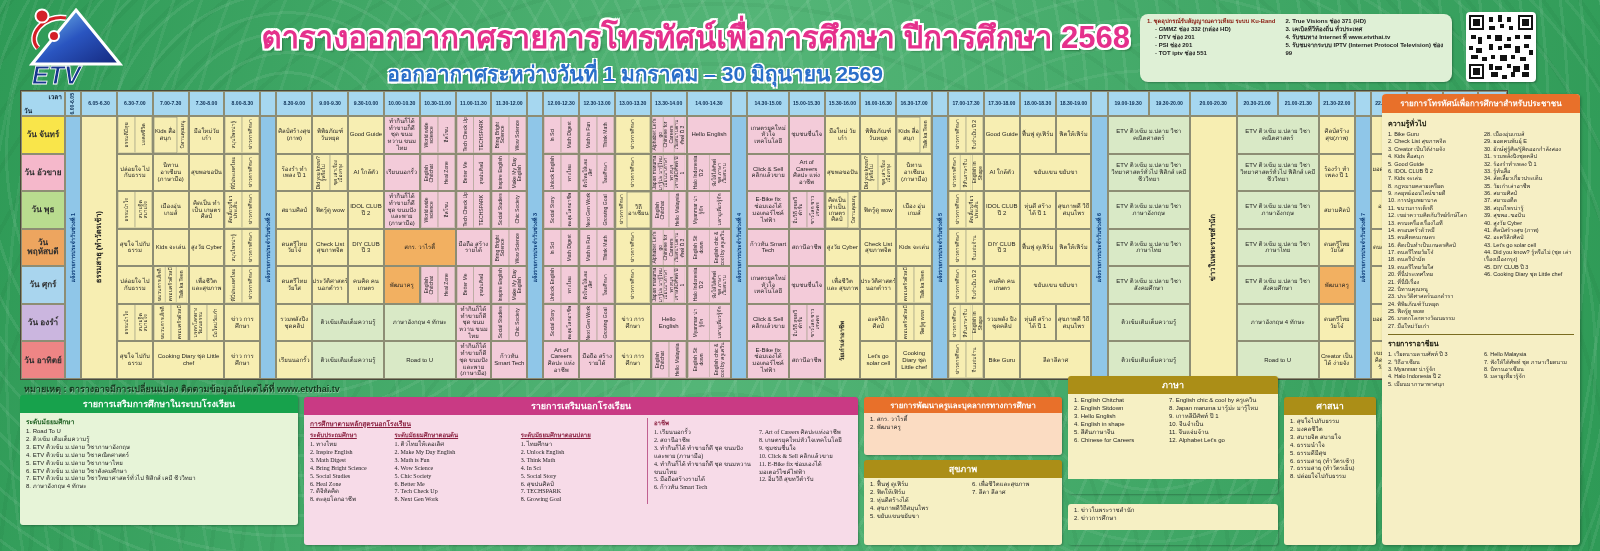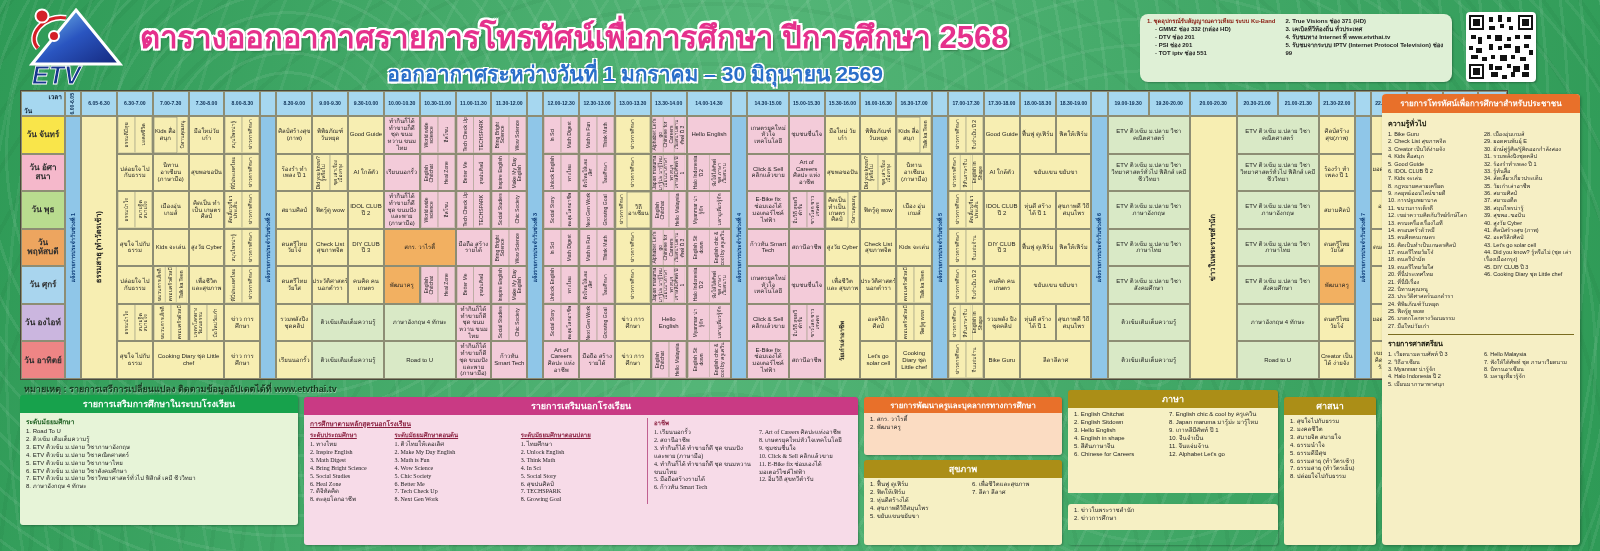--- a/index.html
+++ b/index.html
@@ -8,21 +8,21 @@
     font-family:"Liberation Sans","DejaVu Sans",sans-serif;
     background:
       repeating-radial-gradient(circle at 18% 28%, rgba(255,255,255,.07) 0 3px, rgba(255,255,255,0) 3px 20px),
       repeating-radial-gradient(circle at 72% 65%, rgba(255,255,255,.06) 0 3px, rgba(255,255,255,0) 3px 26px),
       repeating-radial-gradient(circle at 45% 110%, rgba(0,60,20,.05) 0 4px, rgba(255,255,255,0) 4px 30px),
       linear-gradient(100deg,#2e9a56,#54b577 45%,#2e9a56);
   }
   .abs{position:absolute;}
   
   .title{
-    left:140px;top:12px;width:990px;text-align:left;
+    left:140px;top:12px;width:990px;text-align:right;
     font-size:31px;font-weight:bold;color:#e5308c;letter-spacing:0;
     text-shadow:-2px -2px 0 #fff,2px -2px 0 #fff,-2px 2px 0 #fff,2px 2px 0 #fff,0 -2px 0 #fff,0 2px 0 #fff,-2px 0 0 #fff,2px 0 0 #fff,3px 3px 2px rgba(0,40,10,.35);
   }
   .subtitle{
     left:140px;top:57px;width:990px;text-align:center;
     font-size:21px;font-weight:bold;color:#2a6fc9;
     text-shadow:-1.5px -1.5px 0 #fff,1.5px -1.5px 0 #fff,-1.5px 1.5px 0 #fff,1.5px 1.5px 0 #fff,2px 2px 2px rgba(0,40,10,.3);
   }
   .logo{left:18px;top:6px;width:112px;height:80px;}
   .chbox{
@@ -312,25 +312,25 @@
     <div class="c hd" style="grid-area: 1 / 42;">
       <span>22.30-23.00</span>
     </div>
     <div class="c hd" style="grid-area: 1 / 43;">
       <span>23.00-23.30</span>
     </div>
     <div class="c hd" style="grid-area: 1 / 44;">
       <span>23.30-24.00</span>
     </div>
     <div class="c day" style="grid-area: 2 / 1; background: rgb(249, 229, 74);">วัน จันทร์</div>
-    <div class="c day" style="grid-area: 3 / 1; background: rgb(245, 184, 203);">วัน อัศาสนา</div>
+    <div class="c day" style="grid-area: 3 / 1; background: rgb(245, 184, 203);">วัน อัวขาย</div>
     <div class="c day" style="grid-area: 4 / 1; background: rgb(185, 220, 143);">วัน พุธ</div>
     <div class="c day" style="grid-area: 5 / 1; background: rgb(237, 165, 95);">วัน พฤหัสบดี</div>
     <div class="c day" style="grid-area: 6 / 1; background: rgb(169, 213, 238);">วัน ศุกร์</div>
-    <div class="c day" style="grid-area: 7 / 1; background: rgb(203, 182, 223);">วัน องไอท์</div>
+    <div class="c day" style="grid-area: 7 / 1; background: rgb(203, 182, 223);">วัน องรำ์</div>
     <div class="c day" style="grid-area: 8 / 1; background: rgb(238, 133, 133);">วัน อาทิตย์</div>
     <div class="c" style="grid-area: 2 / 3 / span 7;">
       <span class="vt" style="font-size: 7.5px; font-weight: bold;">ธรรมสาธุ (ทำวัตรเช้า)</span>
     </div>
     <div class="c" style="grid-area: 2 / 36 / span 7;">
       <span class="vt" style="font-size: 7.5px; font-weight: bold;">ข่าวในพระราชสำนัก</span>
     </div>
     <div class="c" style="grid-area: 2 / 44 / span 7;">
       <span class="vt" style="font-size: 7.5px; font-weight: bold;">ธรรมสาธุ (ทำวัตรเย็น)</span>
     </div>
@@ -752,21 +752,21 @@
     <div class="c ky" style="grid-area: 8 / 30;">Bike Guru</div>
     <div class="c ky" style="grid-area: 8 / 31 / auto / span 2;">ลีลาลีลาศ</div>
     <div class="c kg" style="grid-area: 8 / 34 / auto / span 2;">ติวเข้มเติมเต็มความรู้</div>
     <div class="c kg" style="grid-area: 8 / 37 / auto / span 2;">Road to U</div>
     <div class="c ky" style="grid-area: 8 / 39;">Creator เป็นได้ ง่ายจัง</div>
     <div class="c ky" style="grid-area: 8 / 41;">เขย่า ความคิดกับ วิทย์รักษ์โลก</div>
     <div class="c ky" style="grid-area: 8 / 42;">Let's go solar cell</div>
     <div class="c ky" style="grid-area: 8 / 43;">ดนตรี บำบัด</div>
   </div>
 
-<div class="abs note">หมายเหตุ : รายการเสรีการเปลี่ยนแปลง ติดตามข้อมูลอัปเดตได้ที่ www.etvthai.tv</div>
+<div class="abs note">หมายเหตุ : ตารางอาจมีการเปลี่ยนแปลง ติดตามข้อมูลอัปเดตได้ที่ www.etvthai.tv</div>
 
 <div class="abs box" style="left:20px;top:395px;width:278px;height:130px;">
   <div class="bh hgreen">รายการเสริมการศึกษาในระบบโรงเรียน</div>
   <div class="bb bgreen" style="height:112px;">
     <div class="lihead">ระดับมัธยมศึกษา</div>
     <div>
         <div class="li">1. Road To U</div>
         <div class="li">2. ติวเข้ม เติมเต็มความรู้</div>
         <div class="li">3. ETV ติวเข้ม ม.ปลาย วิชาภาษาอังกฤษ</div>
         <div class="li">4. ETV ติวเข้ม ม.ปลาย วิชาคณิตศาสตร์</div>
@@ -871,21 +871,21 @@
           <div class="li">5. ขยับแขนขยับขา</div>
         </div>
       <div style="flex:1;">
           <div class="li">6. เพื่อชีวิตและสุขภาพ</div>
           <div class="li">7. ลีลา ลีลาศ</div>
         </div>
     </div>
   </div>
 </div>
 
-<div class="abs box" style="left:1068px;top:390px;width:210px;height:118px;">
+<div class="abs box" style="left:1068px;top:376px;width:210px;height:118px;">
   <div class="bh holive">ภาษา</div>
   <div class="bb byellow" style="height:85px;">
     <div class="flexrow">
       <div style="width:88px;">
           <div class="li">1. English Chitchat</div>
           <div class="li">2. English Sitdown</div>
           <div class="li">3. Hello English</div>
           <div class="li">4. English in shape</div>
           <div class="li">5. สีสันภาษาจีน</div>
           <div class="li">6. Chinese for Careers</div>
@@ -973,21 +973,21 @@
           <div class="li">40. สูงวัย Cyber</div>
           <div class="li">41. ศิลป์สร้างสุข (ภาพ)</div>
           <div class="li">42. อะคริลิกศิลป์</div>
           <div class="li">43. Let's go solar cell</div>
           <div class="li">44. Did you know? รู้หรือไม่ (ชุด เล่าเรื่องเมืองกรุง)</div>
           <div class="li">45. DIY CLUB ปี 3</div>
           <div class="li">46. Cooking Diary ชุด Little chef</div>
         </div>
     </div>
     <hr>
-    <div class="sect">รายการ​ศาสตรียน</div>
+    <div class="sect">รายการ​าอาชียน</div>
     <div class="flexrow" style="gap:4px;">
       <div style="width:92px;">
           <div class="li">1. เวียดนามตามศัพท์ ปี 3</div>
           <div class="li">2. วิถีอาเซียน</div>
           <div class="li">3. Myanmar น่ารู้จัก</div>
           <div class="li">4. Halo Indonesia ปี 2</div>
           <div class="li">5. เมียนมาภาษาพาสนุก</div>
         </div>
       <div style="flex:1;">
           <div class="li">6. Hello Malaysia</div>

